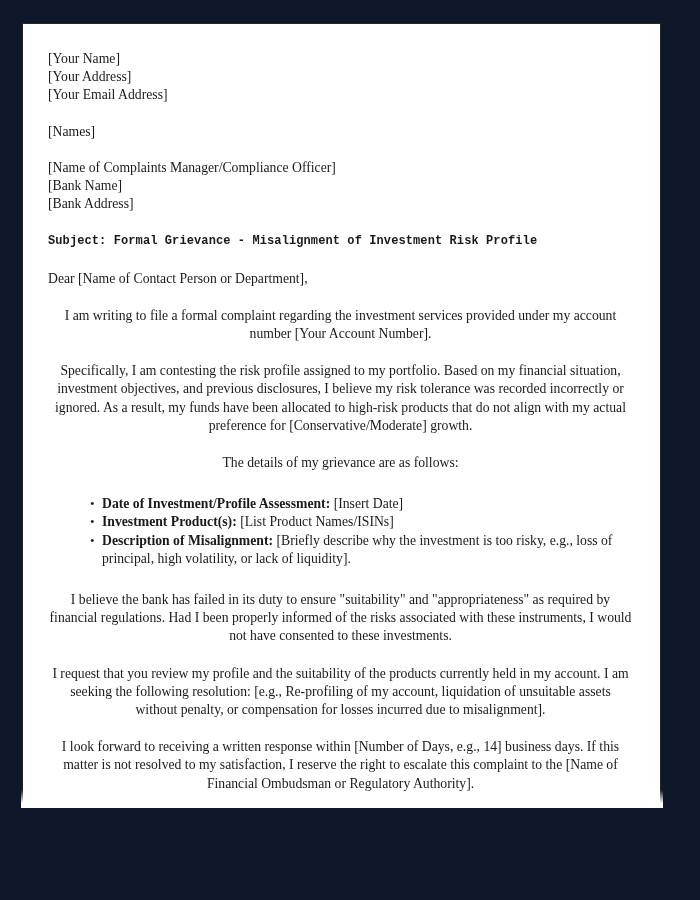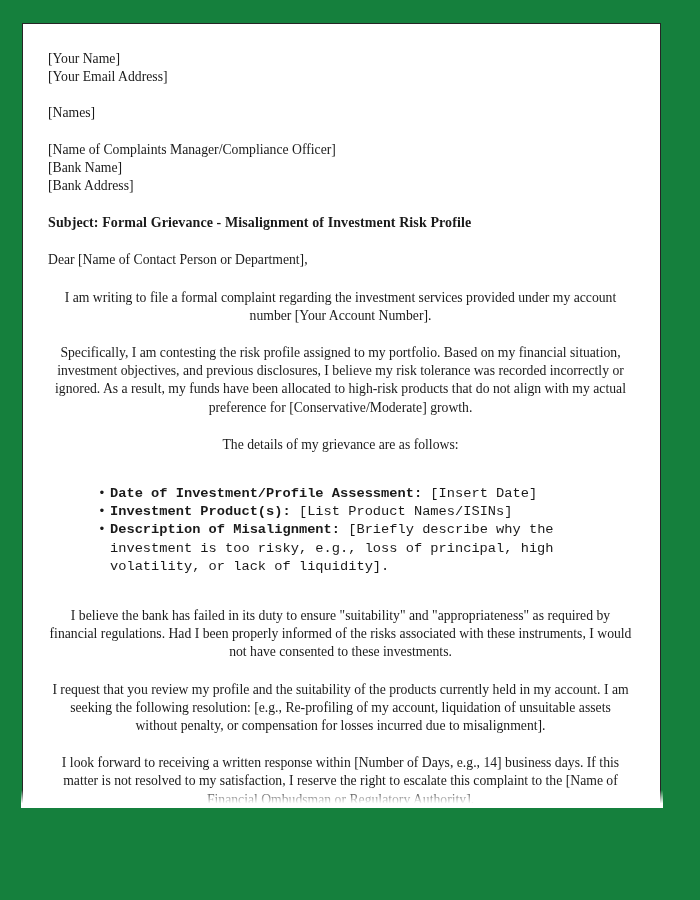--- a/index.html
+++ b/index.html
@@ -13,21 +13,21 @@
     height: 900px;
     overflow: hidden;
     font-family: "Liberation Serif", "DejaVu Serif", serif;
     color: #1a1a1a;
   }
 
   .page-canvas {
     position: relative;
     width: 700px;
     height: 900px;
-    background: #15803d;
+    background: #0f172a;
   }
 
   
   .doc-sheet {
     position: absolute;
     left: 22px;
     top: 23px;
     width: 639px;
     height: 782px;
     box-sizing: border-box;
@@ -65,38 +65,38 @@
     display: block;
     white-space: nowrap;
   }
 
   .gap-sm { height: 18px; }
   .gap-md { height: 19px; }
 
   .subject-line {
     font-weight: bold;
     margin: 0;
-    font-size: 14px;
+    font-size: 12px;
     letter-spacing: 0.1px;
+    font-family: Liberation Mono, monospace;
   }
 
   .salutation {
     margin: 0;
   }
 
   p.para {
     margin: 0;
     text-align: center;
   }
 
   ul.grievance-list {
-    margin: 12px;
+    margin: 4px;
     padding: 0 0 0 38px;
     list-style: none;
-    font-family: Liberation Mono, monospace;
   }
   ul.grievance-list > li {
     position: relative;
     margin: 0;
     padding-left: 12px;
     text-indent: 0;
   }
   ul.grievance-list > li::before {
     content: "\2022";
     position: absolute;
@@ -112,20 +112,21 @@
 </head>
 <body>
 
 <div class="page-canvas">
 
   <div class="doc-sheet">
     <div class="doc-body">
 
       <div class="addr-block">
         <span class="addr-line">[Your Name]</span>
+        <span class="addr-line">[Your Address]</span>
         <span class="addr-line">[Your Email Address]</span>
       </div>
 
       <div class="gap-sm"></div>
 
       <div class="addr-block">
         <span class="addr-line">[Names]</span>
       </div>
 
       <div class="gap-sm"></div>

